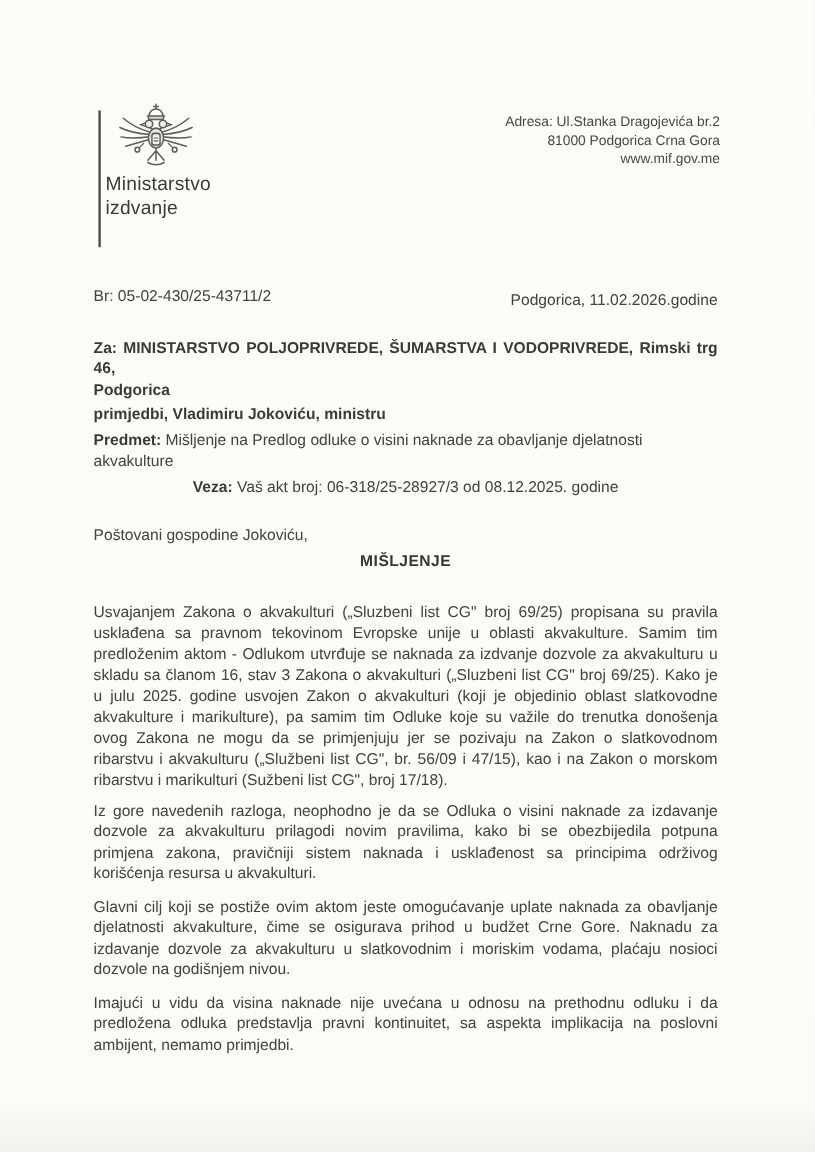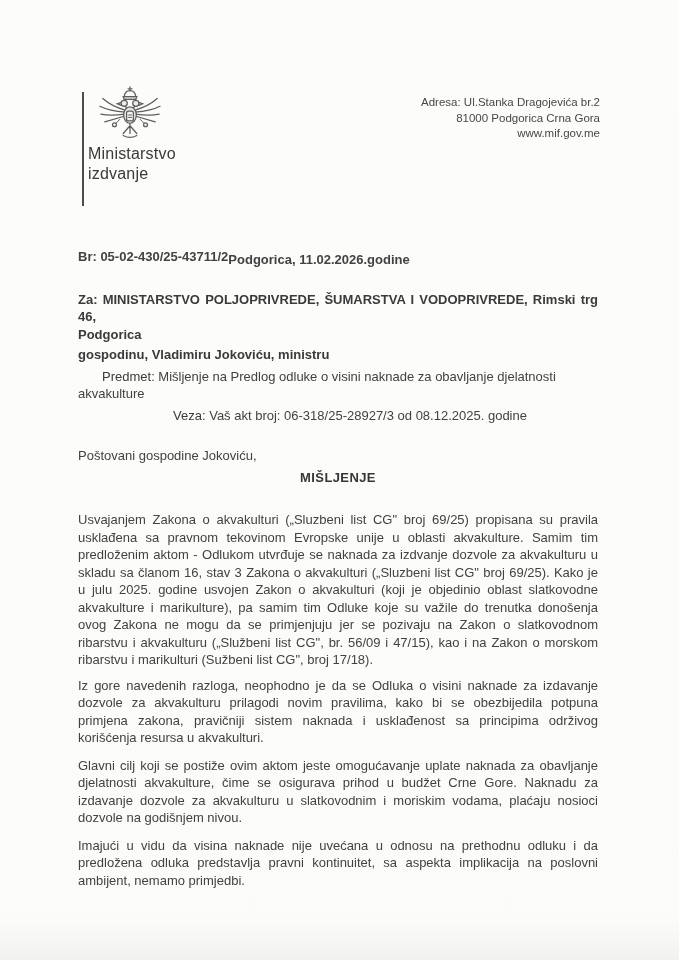--- a/index.html
+++ b/index.html
@@ -35,29 +35,29 @@
     text-align:right;
     font-size:11.5px;line-height:15.5px;color:#474747;
   }
   
   .content{
     position:absolute;left:78px;top:232px;
     width:520px;
     font-size:13px;line-height:17.5px;color:#424242;
   }
   .ref-row{
-    margin-top:16px;
-    display:flex;align-items:flex-start;font-weight:bold;
+    margin-top:6px;
+    display:flex;justify-content:space-between;align-items:flex-start;
   }
   .ref-row .place-date{position:relative;top:3px;}
   .za{margin-top:25px;font-weight:bold;color:#3a3a3a;text-align:justify;}
   .gospodin{margin-top:3px;font-weight:bold;color:#3a3a3a;}
   .predmet{margin-top:4px;}
   .veza{margin-top:4px;text-align:center;}
-  .label-bold{font-weight:normal;color:#3a3a3a;margin-left:24px;}
+  .label-bold{font-weight:bold;color:#3a3a3a;}
   .salutation{margin-top:23px;}
   .intro{margin-top:5px;text-align:justify;}
   .intro .it{font-style:italic;}
   .heading{
     margin-top:4px;
     text-align:center;font-weight:bold;color:#363636;
     letter-spacing:.4px;
   }
   .para{margin-top:25px;text-align:justify;}
   .para.p2{margin-top:8px;}
@@ -119,21 +119,21 @@
     <div class="ref-row">
       <span>Br: 05-02-430/25-43711/2</span>
       <span class="place-date">Podgorica, 11.02.2026.godine</span>
     </div>
 
     <div class="za">
       <span>Za: MINISTARSTVO POLJOPRIVREDE, ŠUMARSTVA I VODOPRIVREDE, Rimski trg 46,</span><br>
       <span>Podgorica</span>
     </div>
 
-    <div class="gospodin">gospodinu, Vladimiru Jokoviću, ministru</div>
+    <div class="gospodin">primjedbi, Vladimiru Jokoviću, ministru</div>
 
     <div class="predmet">
       <span class="label-bold">Predmet:</span><span> Mišljenje na Predlog odluke o visini naknade za obavljanje djelatnosti akvakulture</span>
     </div>
 
     <div class="veza">
       <span class="label-bold">Veza:</span><span> Vaš akt broj: 06-318/25-28927/3 od 08.12.2025. godine</span>
     </div>
 
     <div class="salutation">Poštovani gospodine Jokoviću,</div>

